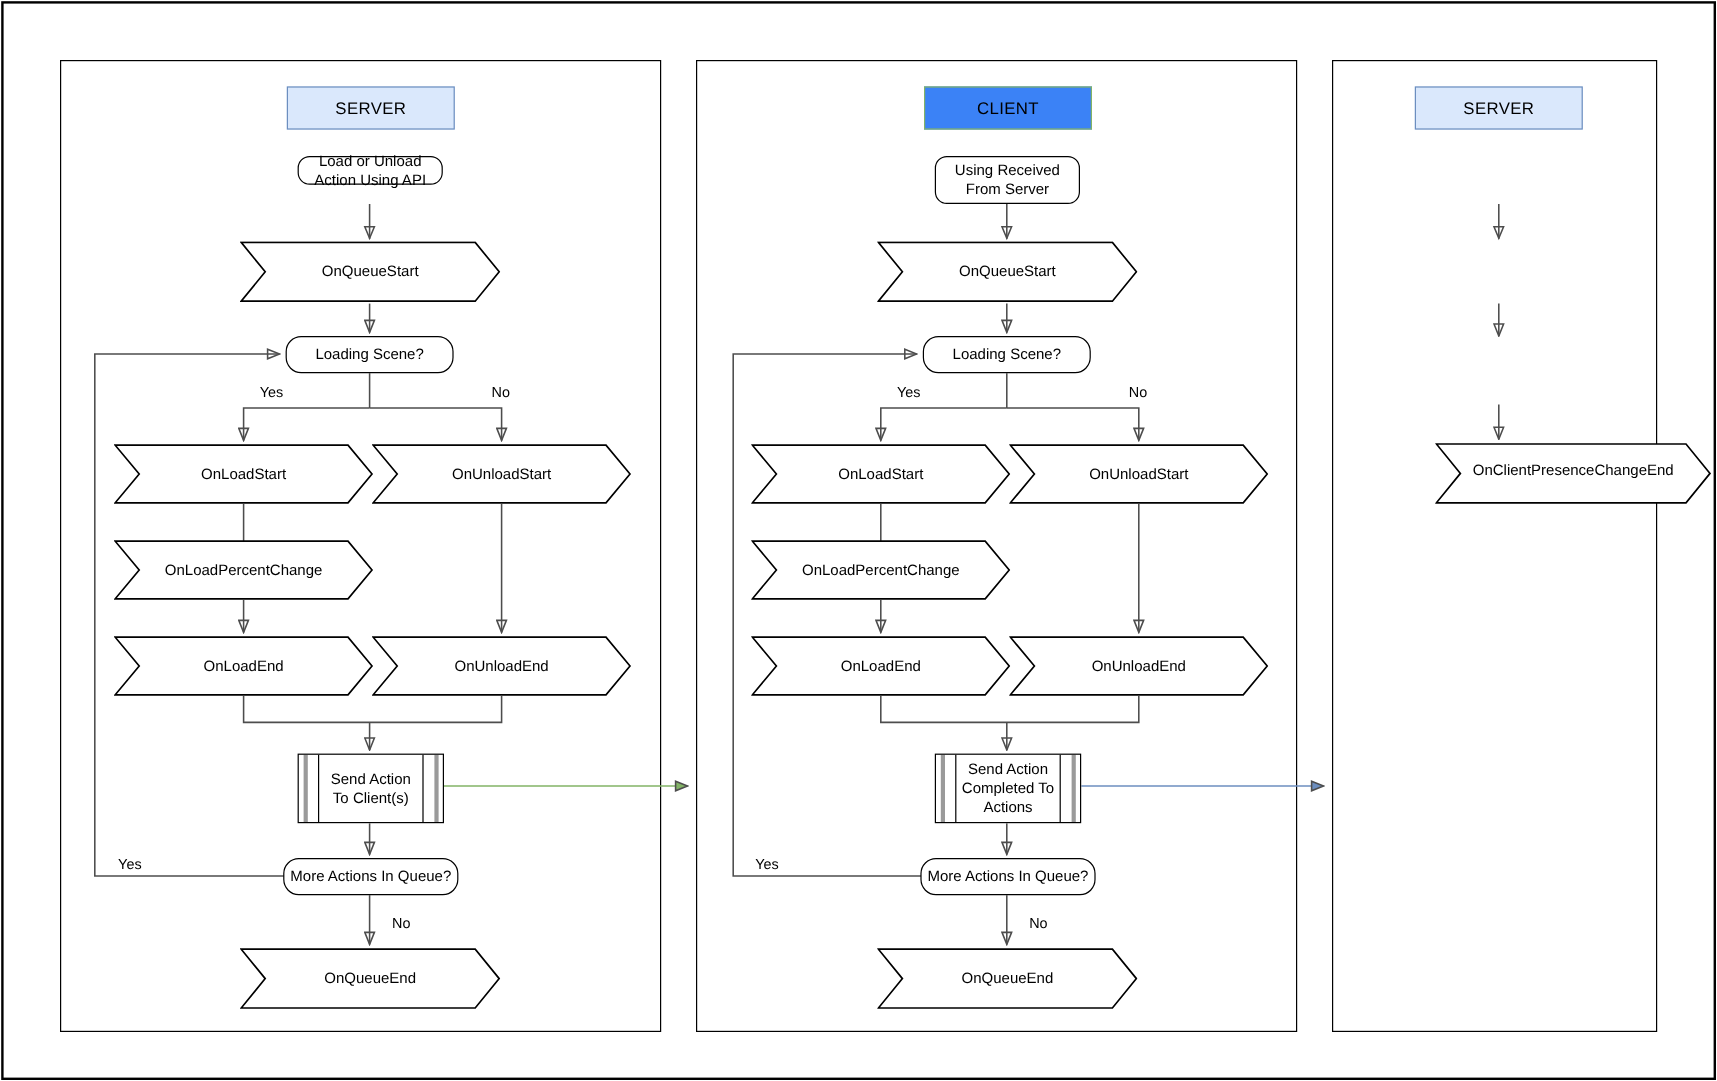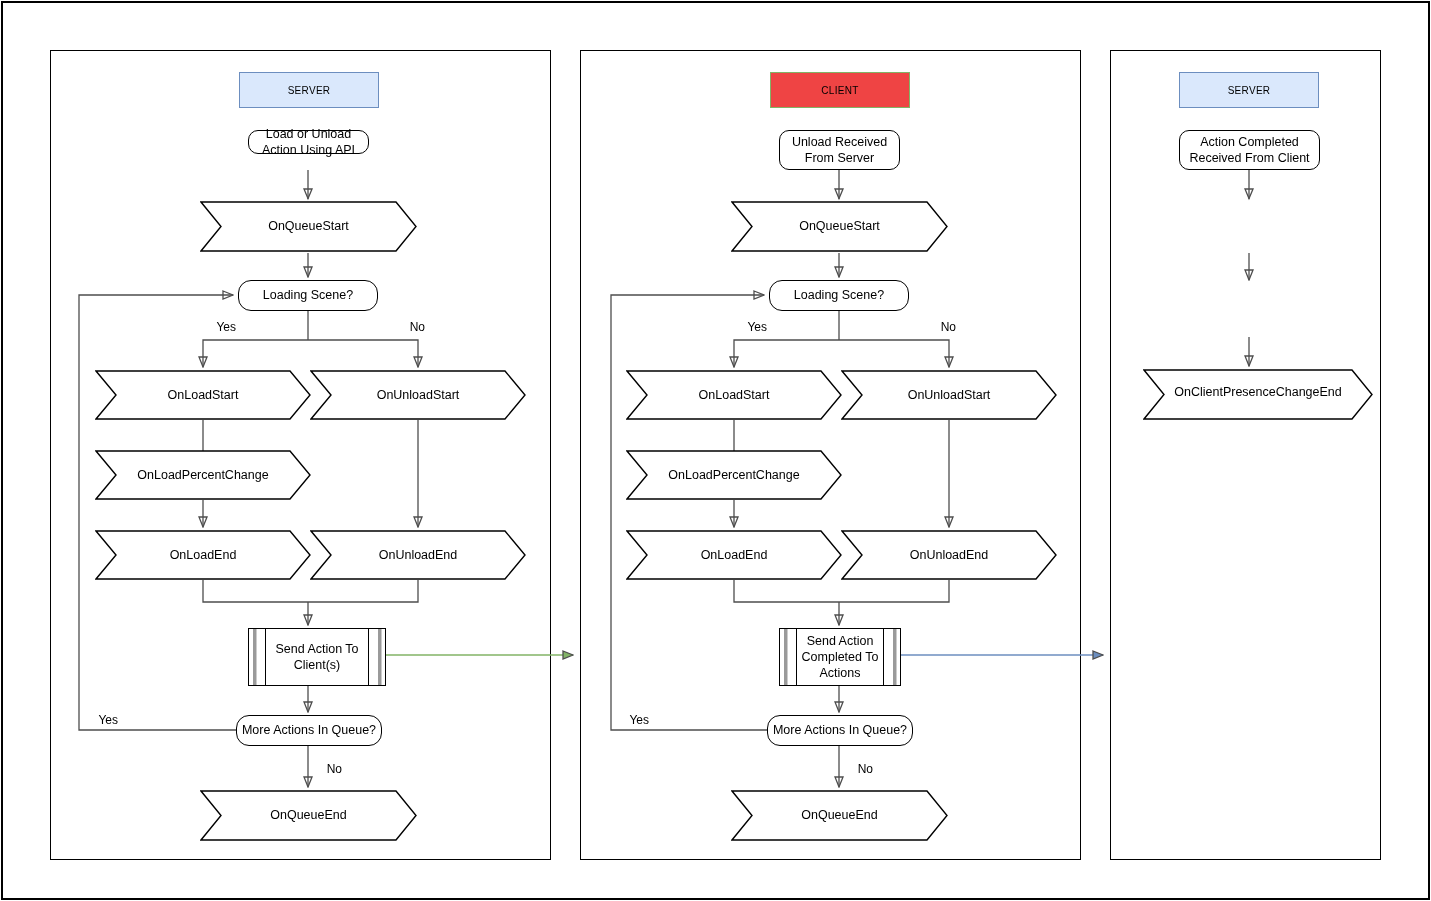--- a/index.html
+++ b/index.html
@@ -11,21 +11,21 @@
   .panel.p2{left:580px;width:501px;}
   .panel.p3{left:1110px;width:271px;}
   .edges{position:absolute;left:0;top:0;width:1431px;height:901px;pointer-events:none;}
   .edges path{fill:none;stroke:#4d4d4d;stroke-width:1.3px;}
   .node{position:absolute;display:flex;align-items:center;justify-content:center;
         text-align:center;box-sizing:border-box;font-size:12.5px;line-height:1.3;}
   .node .lbl{position:relative;z-index:2;}
   .rounded{border:1.4px solid #000;border-radius:10px;background:#fff;padding:2px 6px;}
   .q{border-radius:13px;padding:0 4px;}
   .header-box{border:1.4px solid;display:flex;align-items:center;justify-content:center;
-        font-size:10px;letter-spacing:.3px;}
+        font-size:14px;letter-spacing:.3px;}
   .step{background:transparent;}
   .step svg{position:absolute;left:0;top:0;z-index:1;}
   .process{border:1.4px solid #000;background-color:#fff;background-repeat:no-repeat;
         background-image:
           linear-gradient(#9a9a9a,#9a9a9a),linear-gradient(#9a9a9a,#9a9a9a),
           linear-gradient(#000,#000),linear-gradient(#000,#000);
         background-size:3.5px 100%,3.5px 100%,1.4px 100%,1.4px 100%;
         background-position:4px 0,calc(100% - 4px) 0,16px 0,calc(100% - 16px) 0;
         padding:0 20px;}
   .process2{border:1.4px solid #000;background-color:#fff;background-repeat:no-repeat;
@@ -137,40 +137,40 @@
         <polygon points="1,1 195,1 215,25 195,49 1,49 21,25" fill="#ffffff" stroke="#000000" stroke-width="1.4"></polygon>
       </svg>
     <span class="lbl">OnLoadEnd</span>
   </div>
   <div class="node step" style="left:310px;top:530px;width:216px;height:50px">
       <svg width="216" height="50" viewBox="0 0 216 50">
         <polygon points="1,1 195,1 215,25 195,49 1,49 21,25" fill="#ffffff" stroke="#000000" stroke-width="1.4"></polygon>
       </svg>
     <span class="lbl">OnUnloadEnd</span>
   </div>
-  <div class="node process" style="left:248px;top:628px;width:138px;height:58px">
+  <div class="node process" style="left:248px;top:628px;width:122px;height:58px">
     <span class="lbl">Send Action To Client(s)</span>
   </div>
   <div class="edge-lbl" style="left:84px;top:713px">Yes</div>
   <div class="node rounded q" style="left:236px;top:715px;width:146px;height:31px">
     <span class="lbl">More Actions In Queue?</span>
   </div>
   <div class="edge-lbl" style="left:308px;top:762px">No</div>
   <div class="node step" style="left:200px;top:790px;width:217px;height:51px">
       <svg width="217" height="51" viewBox="0 0 217 51">
         <polygon points="1,1 196,1 216,25.5 196,50 1,50 21,25.5" fill="#ffffff" stroke="#000000" stroke-width="1.4"></polygon>
       </svg>
     <span class="lbl">OnQueueEnd</span>
   </div>
 
-  <div class="node header-box" style="left: 770px; top: 72px; width: 140px; height: 36px; background-color: #ef4444; border-color: rgb(130, 179, 102);">
+  <div class="node header-box" style="left: 770px; top: 72px; width: 140px; height: 36px; background-color: #3b82f6; border-color: rgb(130, 179, 102);">
     <span class="lbl">CLIENT</span>
   </div>
   <div class="node rounded" style="left:779px;top:130px;width:121px;height:40px">
-    <span class="lbl">Unload Received From Server</span>
+    <span class="lbl">Using Received From Server</span>
   </div>
   <div class="node step" style="left:731px;top:201px;width:217px;height:51px">
       <svg width="217" height="51" viewBox="0 0 217 51">
         <polygon points="1,1 196,1 216,25.5 196,50 1,50 21,25.5" fill="#ffffff" stroke="#000000" stroke-width="1.4"></polygon>
       </svg>
     <span class="lbl">OnQueueStart</span>
   </div>
   <div class="node rounded q" style="left:769px;top:280px;width:140px;height:31px">
     <span class="lbl">Loading Scene?</span>
   </div>
@@ -217,23 +217,20 @@
   <div class="node step" style="left:731px;top:790px;width:217px;height:51px">
       <svg width="217" height="51" viewBox="0 0 217 51">
         <polygon points="1,1 196,1 216,25.5 196,50 1,50 21,25.5" fill="#ffffff" stroke="#000000" stroke-width="1.4"></polygon>
       </svg>
     <span class="lbl">OnQueueEnd</span>
   </div>
 
   <div class="node header-box" style="left: 1179px; top: 72px; width: 140px; height: 36px; background-color: rgb(218, 232, 252); border-color: rgb(108, 142, 191);">
     <span class="lbl">SERVER</span>
   </div>
-  <div class="node rounded" style="left:1179px;top:130px;width:141px;height:40px">
-    <span class="lbl">Action Completed Received From Client</span>
-  </div>
-  <div class="node step" style="left:1143px;top:369px;width:230px;height:47px">
+  <div class="node step" style="left:1196px;top:369px;width:230px;height:47px">
       <svg width="230" height="51" viewBox="0 0 230 51">
         <polygon points="1,1 209,1 229,25.5 209,50 1,50 21,25.5" fill="#ffffff" stroke="#000000" stroke-width="1.4"></polygon>
       </svg>
     <span class="lbl">OnClientPresenceChangeEnd</span>
   </div>
 
 </div>
 
 </body></html>

